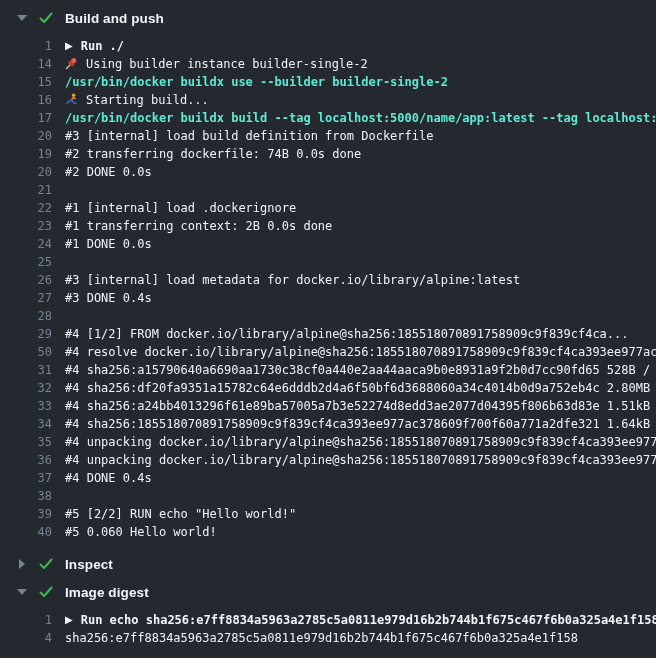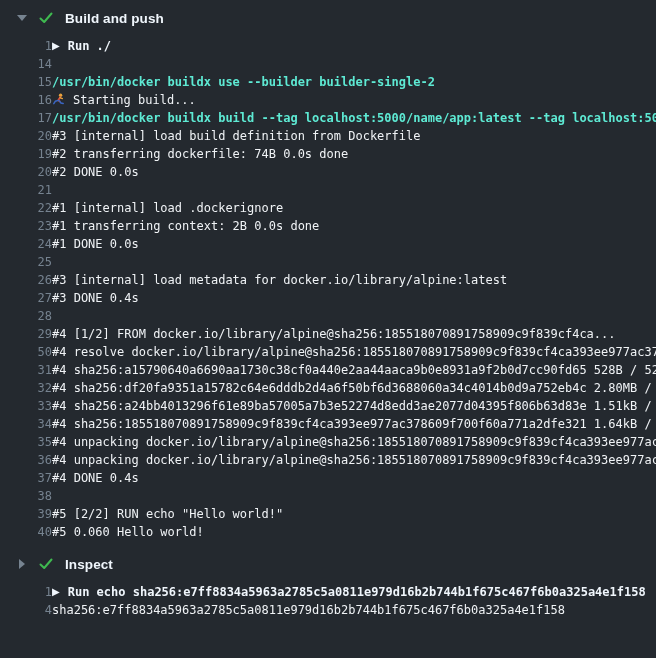--- a/index.html
+++ b/index.html
@@ -54,21 +54,21 @@
     font-size: 12px;
     white-space: pre;
     overflow: hidden;
   }
   .ln {
     width: 52px;
     flex: none;
     text-align: right;
     color: #768390;
   }
-  .lt { color: #f0f3f6; }
+  .lt { margin-left: 13px; color: #f0f3f6; }
   .lt.command { color: #5eead4; font-weight: 700; }
   .lt.run { color: #f0f6fc; font-weight: 700; }
   .arrow {
     font-family: "DejaVu Sans", sans-serif;
     font-size: 10px;
     color: #f0f6fc;
     display: inline-block;
     margin-right: 8px;
     transform: translateY(-1px);
   }
@@ -97,20 +97,26 @@
         <span class="section-title">Build and push</span>
       </div>
       <div class="log-lines">
     <div class="log-line">
       <span class="ln">1</span>
       <span class="lt run"><span class="arrow">▶</span><span>Run ./</span></span>
     </div>
 
     <div class="log-line">
       <span class="ln">14</span>
+      <span class="lt plain"><span class="emoji"><svg width="13" height="13" viewBox="0 0 13 13">
+                <line x1="1.5" y1="11.5" x2="5.5" y2="7.5" stroke="#cdc6bd" stroke-width="1.3" stroke-linecap="round"></line>
+                <path d="M6.2 3.2 L9.8 6.8 L8.2 9.2 Q5.6 9.4 4.2 8 Q2.8 6.6 3.8 4.8 Z" fill="#c0392b"></path>
+                <circle cx="8.7" cy="3.6" r="2.6" fill="#e25144"></circle>
+                <circle cx="9.4" cy="2.9" r="0.9" fill="#f08a7e"></circle>
+              </svg></span><span>Using builder instance builder-single-2</span></span>
     </div>
 
     <div class="log-line">
       <span class="ln">15</span>
       <span class="lt command"><span>/usr/bin/docker buildx use --builder builder-single-2</span></span>
     </div>
 
     <div class="log-line">
       <span class="ln">16</span>
       <span class="lt plain"><span class="emoji"><svg width="13" height="13" viewBox="0 0 13 13">
@@ -251,20 +257,29 @@
           <svg width="14" height="12" viewBox="0 0 14 12">
             <path d="M1.5 6.5 L5.2 10 L12.5 1.5" fill="none" stroke="#3fb950" stroke-width="2" stroke-linecap="round" stroke-linejoin="round"></path>
           </svg>
         </span>
         <span class="section-title">Inspect</span>
       </div>
 
     </section>
 
     <section class="log-section">
+      <div class="section-header">
+        <span class="caret down"></span>
+        <span class="check">
+          <svg width="14" height="12" viewBox="0 0 14 12">
+            <path d="M1.5 6.5 L5.2 10 L12.5 1.5" fill="none" stroke="#3fb950" stroke-width="2" stroke-linecap="round" stroke-linejoin="round"></path>
+          </svg>
+        </span>
+        <span class="section-title">Image digest</span>
+      </div>
       <div class="log-lines">
     <div class="log-line">
       <span class="ln">1</span>
       <span class="lt run"><span class="arrow">▶</span><span>Run echo sha256:e7ff8834a5963a2785c5a0811e979d16b2b744b1f675c467f6b0a325a4e1f158</span></span>
     </div>
 
     <div class="log-line">
       <span class="ln">4</span>
       <span class="lt plain"><span>sha256:e7ff8834a5963a2785c5a0811e979d16b2b744b1f675c467f6b0a325a4e1f158</span></span>
     </div>

